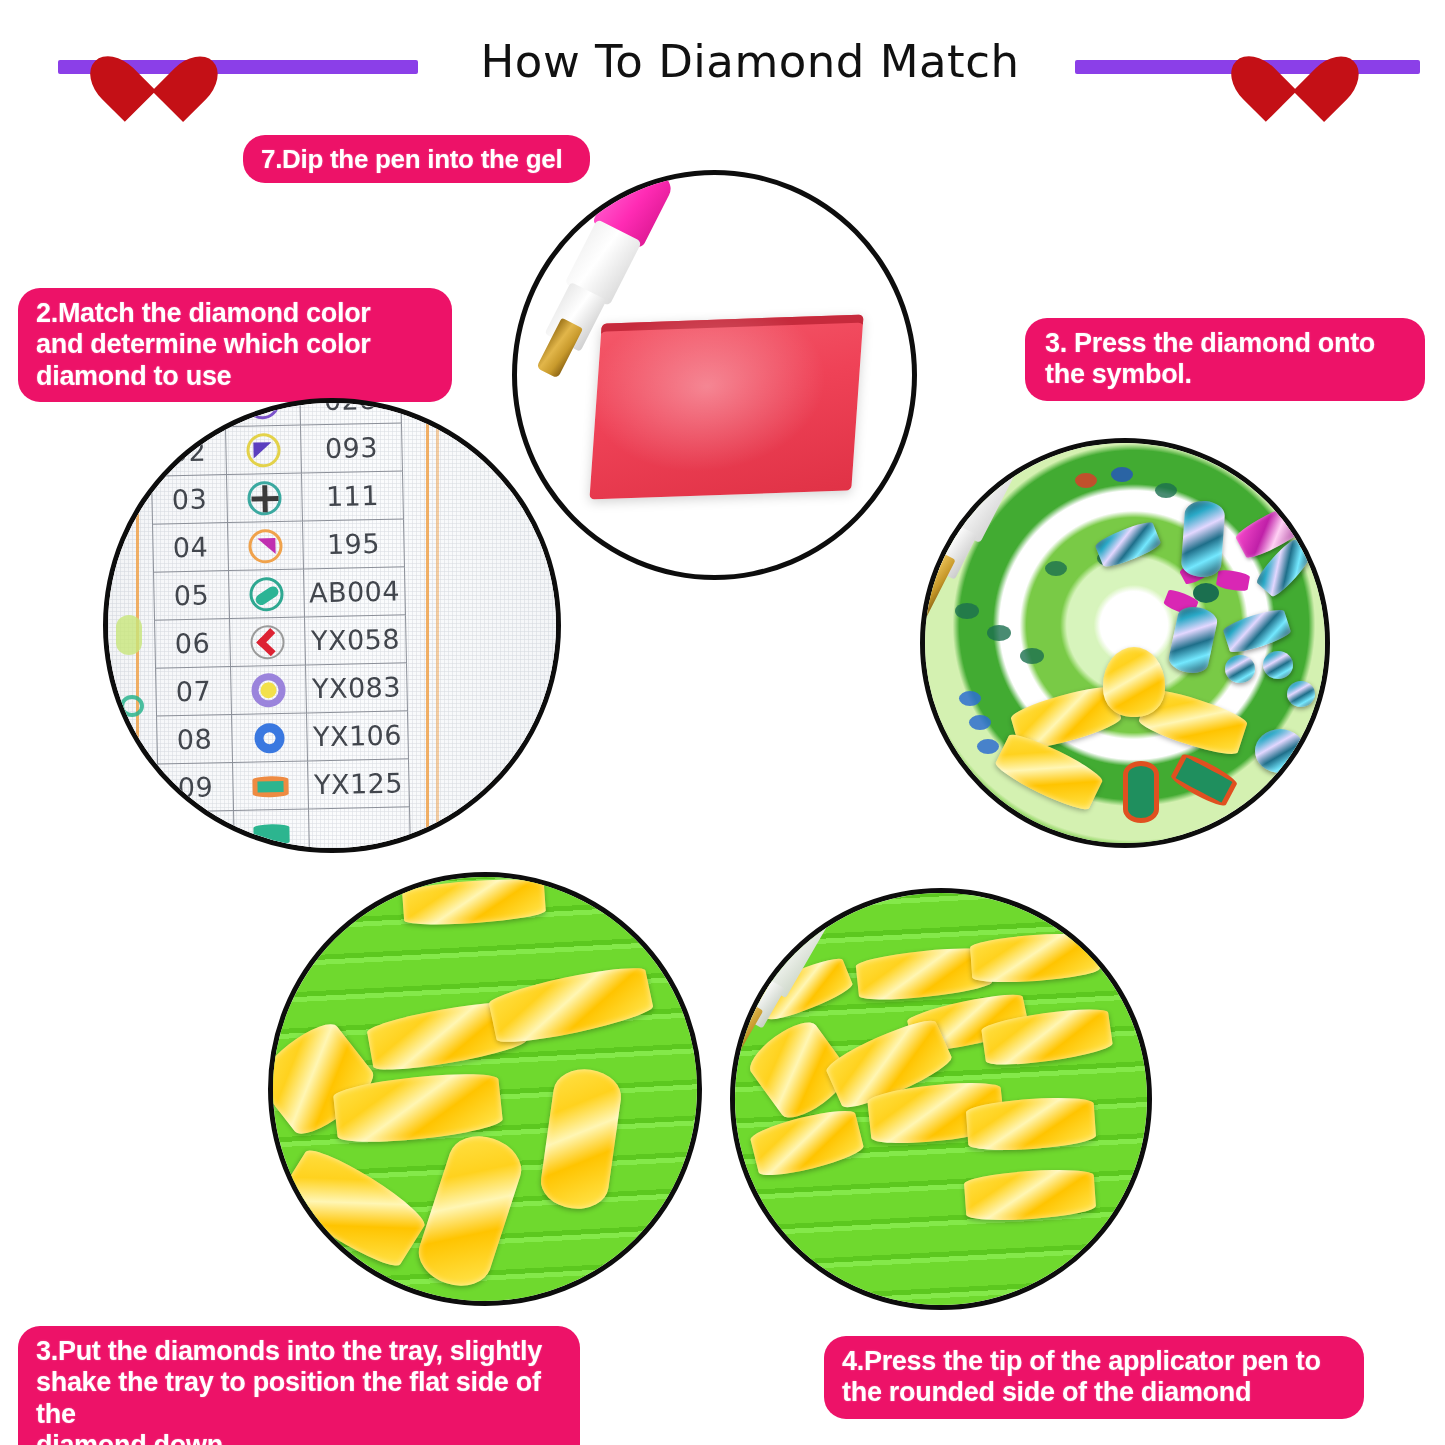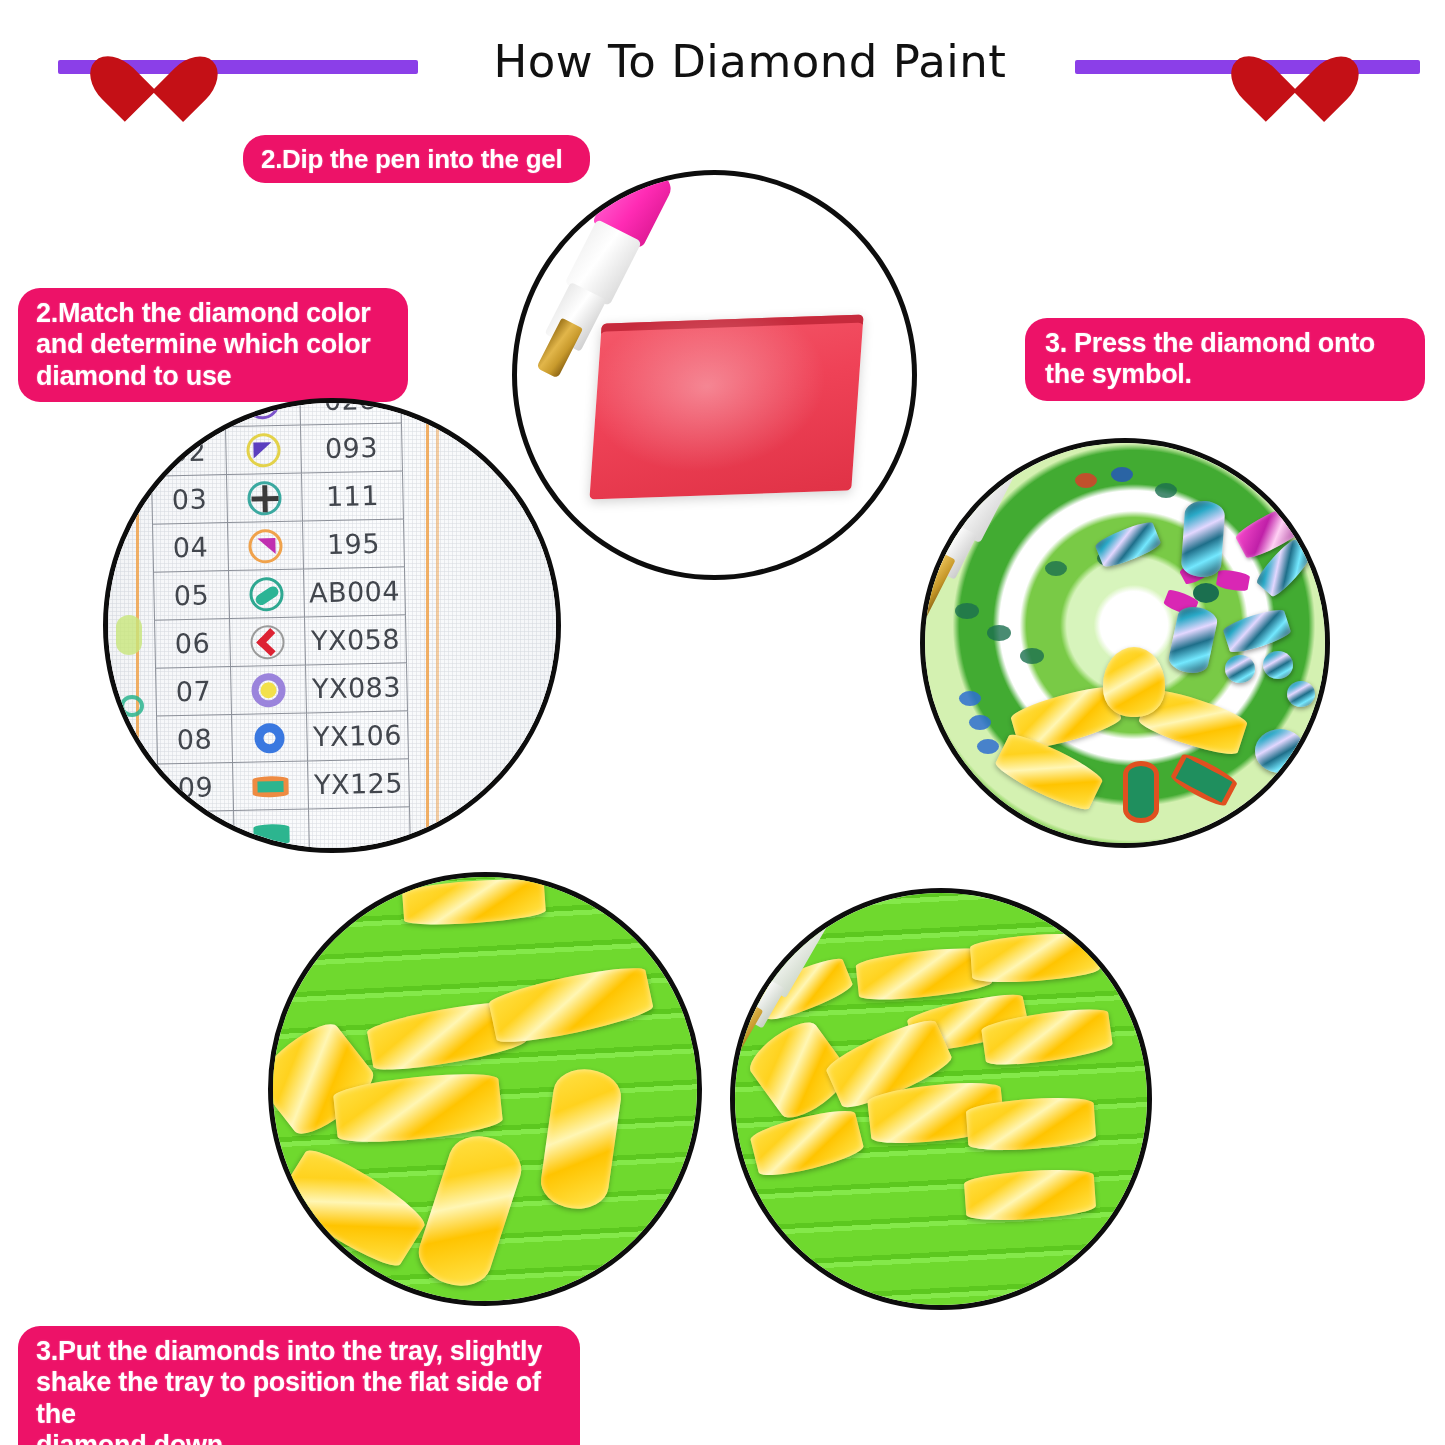--- a/index.html
+++ b/index.html
@@ -158,23 +158,23 @@
   <div class="hdr-line" style="left: 58px; top: 60px; width: 360px; background: rgb(139, 63, 232);"></div>
   <div class="hdr-line" style="left: 1075px; top: 60px; width: 345px; background: rgb(139, 63, 232);"></div>
 
   <div class="hdr-heart" style="left:112px;top:27px;width:84px;height:78px;">
     <div class="heart-shape" style="--hc: #C41016; background: transparent;"></div>
   </div>
   <div class="hdr-heart" style="left:1253px;top:27px;width:84px;height:78px;">
     <div class="heart-shape" style="--hc: #C41016; background: transparent;"></div>
   </div>
 
-  <div class="title" style="left: 420px; top: 35px; width: 660px; font-size: 45px; color: rgb(17, 17, 17);">How To Diamond Paint</div>
-
-  <div class="step-label" style="left: 243px; top: 135px; width: 347px; padding: 9px 18px; font-size: 26px; background: rgb(237, 18, 104); color: rgb(255, 255, 255);">2.Dip the pen into the gel</div>
+  <div class="title" style="left: 420px; top: 35px; width: 660px; font-size: 45px; color: rgb(17, 17, 17);">How To Diamond Match</div>
+
+  <div class="step-label" style="left: 243px; top: 135px; width: 347px; padding: 9px 18px; font-size: 26px; background: rgb(237, 18, 104); color: rgb(255, 255, 255);">7.Dip the pen into the gel</div>
 
   <div class="photo-circle" style="left: 512px; top: 170px; width: 395px; height: 400px; border-color: rgb(13, 13, 13);">
     <div class="inner">
       <div class="gel-block"></div>
 
       <div class="pen" style="left:96px;top:-14px;width:84px;height:230px;transform:rotate(27deg);">
         <div class="pen-cap" style="left:14px;top:10px;width:56px;height:74px;
                     background:linear-gradient(100deg,#ff5fd0,#ff2bb4 55%,#e01a96);"></div>
         <div class="pen-body" style="left:17px;top:78px;width:50px;height:72px;
                     background:linear-gradient(100deg,#f2f2f2,#ffffff 40%,#dcdcdc);
@@ -182,21 +182,21 @@
         <div class="pen-clear" style="left:22px;top:146px;width:40px;height:58px;
                     background:linear-gradient(100deg,#e9e9e9,#ffffff 45%,#cfcfcf);
                     border-radius:4px;"></div>
         <div class="pen-tip" style="left:30px;top:182px;width:24px;height:56px;
                     background:linear-gradient(100deg,#9c7318,#e2b64a 38%,#c89a2c 70%,#8a6213);
                     border-radius:3px 3px 5px 5px;"></div>
       </div>
     </div>
   </div>
 
-  <div class="step-label" style="left: 18px; top: 288px; width: 390px; padding: 10px 18px; font-size: 27px; white-space: pre-line; background: rgb(237, 18, 104); color: rgb(255, 255, 255);">2.Match the diamond color
+  <div class="step-label" style="left: 18px; top: 288px; width: 434px; padding: 10px 18px; font-size: 27px; white-space: pre-line; background: rgb(237, 18, 104); color: rgb(255, 255, 255);">2.Match the diamond color
 and determine which color
 diamond to use</div>
 
   <div class="photo-circle" style="left: 103px; top: 398px; width: 448px; height: 445px; border-color: rgb(13, 13, 13);">
     <div class="inner">
       <div class="chart-paper">
         <div class="chart-weave"></div>
       </div>
       <div class="guide" style="left:28px;top:0;height:100%;"></div>
       <div class="guide" style="left:318px;top:0;height:100%;"></div>
@@ -406,14 +406,16 @@
         <div class="pen-tip" style="left:25px;top:122px;width:24px;height:88px;
                     background:linear-gradient(100deg,#8a6411,#e6bc50 36%,#c4962a 70%,#7a570f);border-radius:3px;"></div>
       </div>
     </div>
   </div>
 
   <div class="step-label" style="left: 18px; top: 1326px; width: 562px; padding: 10px 18px; font-size: 27px; white-space: pre-line; background: rgb(237, 18, 104); color: rgb(255, 255, 255);">3.Put the diamonds into the tray, slightly
 shake the tray to position the flat side of the
 diamond down</div>
 
+  <div class="step-label" style="left: 824px; top: 1336px; width: 540px; padding: 10px 18px; font-size: 27px; white-space: pre-line; background: rgb(237, 18, 104); color: rgb(255, 255, 255);">4.Press the tip of the applicator pen to
+the rounded side of the diamond</div>
 
 </div>
 
 </body></html>

